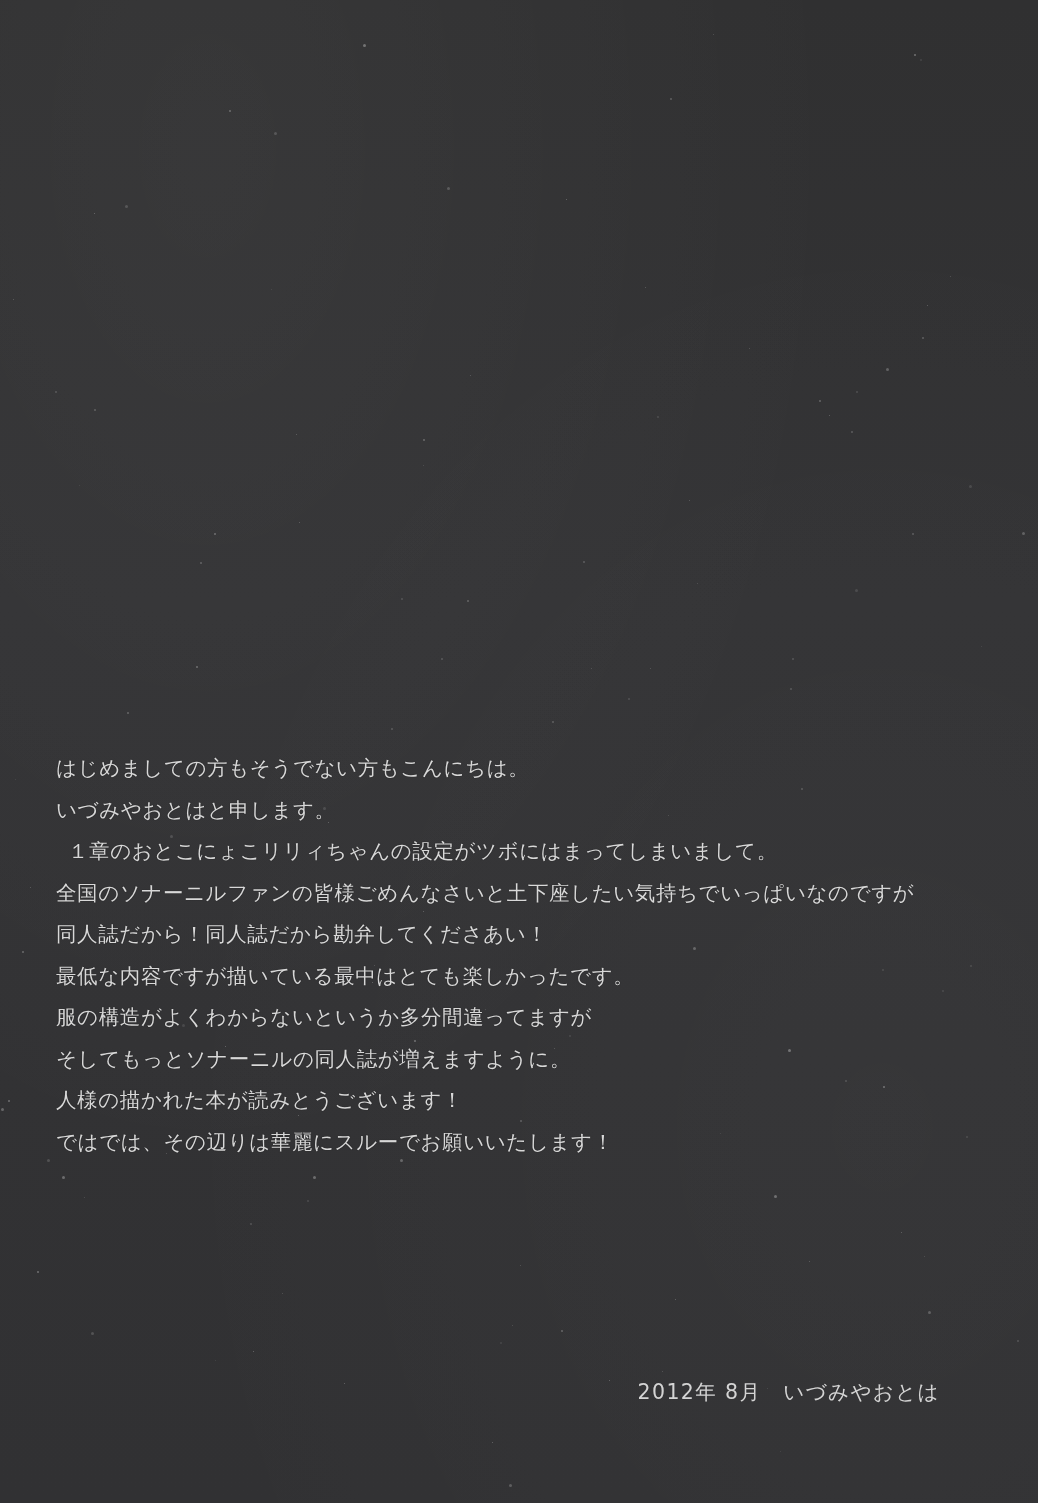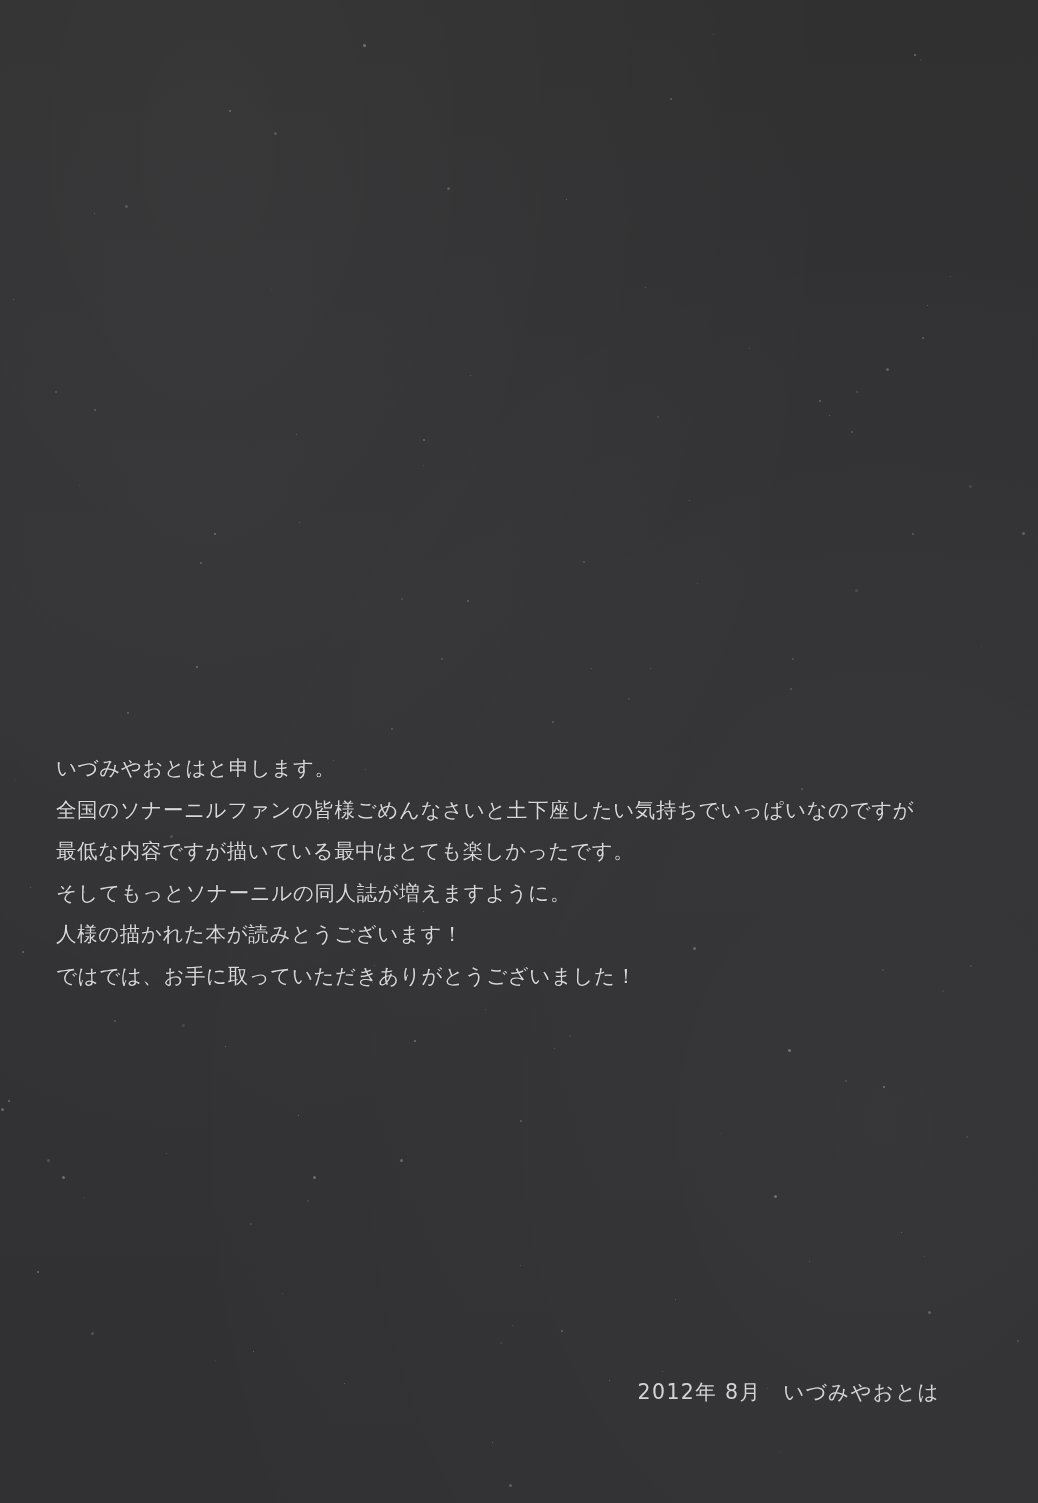--- a/index.html
+++ b/index.html
@@ -187,23 +187,27 @@
       <i style="left: 970px; top: 965px; width: 2px; height: 2px; opacity: 0.32;"></i>
       <i style="left: 628px; top: 698px; width: 2px; height: 2px; opacity: 0.38;"></i>
       <i style="left: 13px; top: 299px; width: 1px; height: 1px; opacity: 0.62;"></i>
       <i style="left: 920px; top: 59px; width: 2px; height: 2px; opacity: 0.28;"></i>
       <i style="left: 200px; top: 562px; width: 2px; height: 2px; opacity: 0.6;"></i>
       <i style="left: 313px; top: 1176px; width: 3px; height: 3px; opacity: 0.77;"></i>
       <i style="left: 84px; top: 1197px; width: 1px; height: 1px; opacity: 0.43;"></i>
     </div>
 
   <div class="afterword" id="afterword">
+      <p>はじめましての方もそうでない方もこんにちは。</p>
       <p>いづみやおとはと申します。</p>
+      <p class="indent-1">１章のおとこにょこリリィちゃんの設定がツボにはまってしまいまして。</p>
       <p>全国のソナーニルファンの皆様ごめんなさいと土下座したい気持ちでいっぱいなのですが</p>
+      <p>同人誌だから！同人誌だから勘弁してくださあい！</p>
       <p>最低な内容ですが描いている最中はとても楽しかったです。</p>
+      <p>服の構造がよくわからないというか多分間違ってますが</p>
       <p>そしてもっとソナーニルの同人誌が増えますように。</p>
       <p>人様の描かれた本が読みとうございます！</p>
-      <p>ではでは、お手に取っていただきありがとうございました！</p>
+      <p>ではでは、その辺りは華麗にスルーでお願いいたします！</p>
     </div>
 
   <div class="signature">2012年 8月　いづみやおとは</div>
 
 </div>
 
 </body></html>

